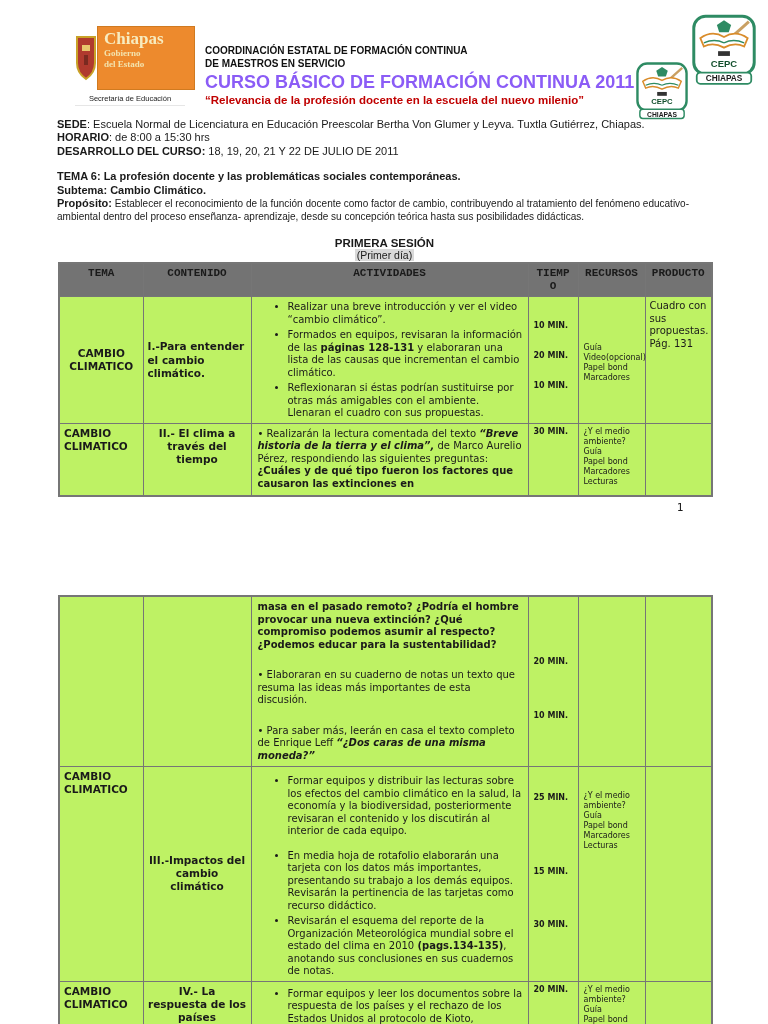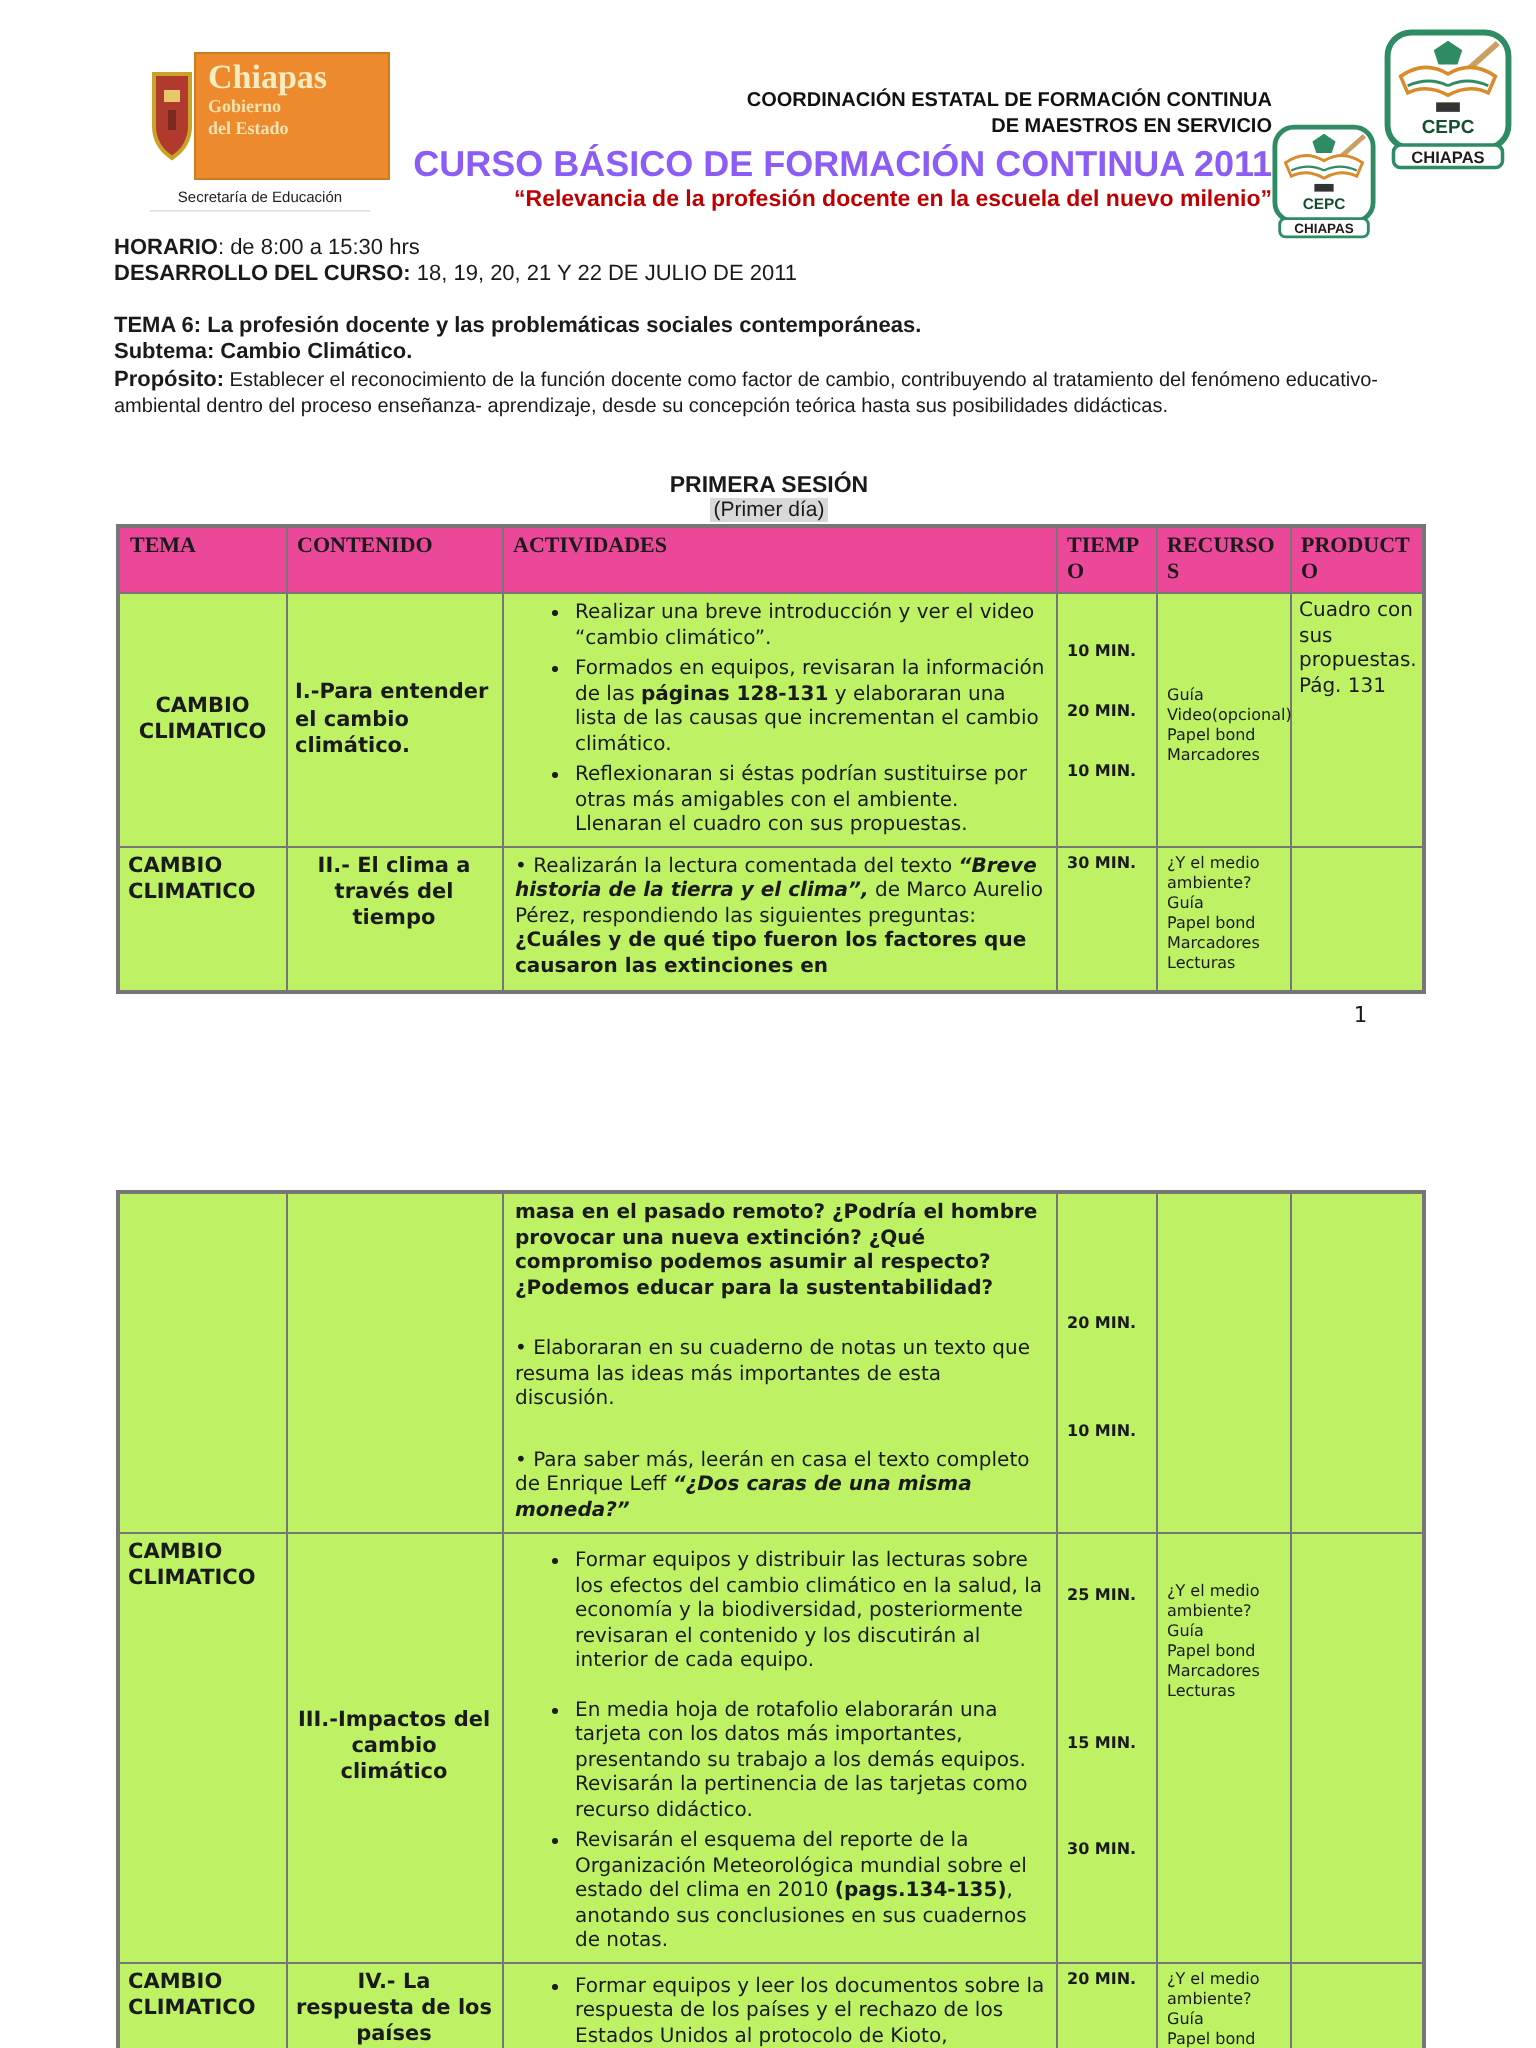--- a/index.html
+++ b/index.html
@@ -11,21 +11,21 @@
 
   
   .hdr{position:absolute;top:26px;left:57px;right:10px;display:flex;align-items:flex-start;}
   .logo-left{width:130px;margin-left:18px;flex:0 0 auto;}
   .logo-left .row{display:flex;align-items:stretch;}
   .coat{width:22px;height:64px;display:flex;align-items:center;}
   .orange-box{background:#ED8A2D;border:1px solid #d07a20;padding:3px 6px 4px;width:84px;}
   .orange-box .big{font-family:"Liberation Serif", serif;font-weight:bold;font-size:17px;color:#F7ECC0;line-height:1.05;}
   .orange-box .sm{font-family:"Liberation Serif", serif;font-weight:bold;font-size:9px;color:#F3E3AE;line-height:1.25;}
   .sec-edu{font-size:7.5px;color:#222;text-align:center;padding:4px 0 2px;width:110px;border-bottom:1px solid #e6e6e6;}
-  .hdr-center{flex:1 1 auto;text-align:right;padding-top:18px;}
+  .hdr-center{flex:1 1 auto;text-align:left;padding-top:18px;}
   .h-top{font-size:10px;font-weight:bold;line-height:1.3;color:#111;}
   .h-red-lg{font-size:18px;font-weight:bold;color:#8b5cf6;margin-top:2px;}
   .h-red-sm{font-size:11.5px;font-weight:bold;color:#C00000;margin-top:1px;}
   .logo-right{position:relative;width:122px;height:108px;flex:0 0 auto;margin-top:-12px;}
   .badge{position:absolute;}
   .badge.small{left:0;top:48px;width:52px;height:58px;}
   .badge.big{left:56px;top:0;width:64px;height:72px;}
 
   
   .info{position:absolute;top:118px;left:57px;width:655px;font-size:11px;line-height:1.22;}
@@ -36,22 +36,22 @@
   .prop-body{font-size:10px;}
   .session-title{position:absolute;top:237px;left:57px;width:655px;text-align:center;font-weight:bold;font-size:11.5px;}
   .session-day{position:absolute;top:249px;left:57px;width:655px;text-align:center;font-size:10.5px;}
   .session-day .hl{background:#D9D9D9;padding:0 2px;}
 
   
   table{border-collapse:collapse;table-layout:fixed;width:653px;}
   table,th,td{border:1px solid #767676;}
   table{border:2px solid #767676;}
   th{
-    background:#ec4899;font-family:Liberation Serif, serif;font-weight:bold;font-size:11px;
-    text-align:left;vertical-align:top;padding:3px 5px;word-break:break-all;line-height:1.2;
+    background:#737373;font-family:Liberation Mono, monospace;font-weight:bold;font-size:11px;
+    text-align:center;vertical-align:top;padding:3px 5px;word-break:break-all;line-height:1.2;
   }
   td{
     background:#bef264;font-family:"DejaVu Sans", sans-serif;font-size:10px;
     vertical-align:top;padding:0;line-height:1.25;
   }
   .tbl1{position:absolute;top:262px;left:58px;}
   .tbl2{position:absolute;top:595px;left:58px;}
   .tema-cell{font-weight:bold;font-size:10.5px;padding:3px 4px;}
   .cont-cell{font-weight:bold;font-size:10.5px;padding:3px 4px;margin-left:36px;}
   .va-mid{vertical-align:middle;}
@@ -125,20 +125,21 @@
           <rect x="22" y="31" width="10" height="4" fill="#333"></rect>
           <text x="27" y="44" font-size="8" font-weight="bold" fill="#14502E" text-anchor="middle">CEPC</text>
           <rect x="4" y="49" width="46" height="9.5" rx="3" fill="#fff" stroke="#2E8B63" stroke-width="1.5"></rect>
           <text x="27" y="56.5" font-size="7" font-weight="bold" fill="#1c1c1c" text-anchor="middle">CHIAPAS</text>
         </svg>
       </div>
     </div>
   </div>
 
   <div class="info">
+    <p><span class="b">SEDE</span><span>: Escuela Normal de Licenciatura en Educación Preescolar  Bertha Von  Glumer y Leyva. Tuxtla Gutiérrez, Chiapas.</span></p>
     <p><span class="b">HORARIO</span><span>: de 8:00 a 15:30 hrs</span></p>
     <p><span class="b">DESARROLLO DEL CURSO:</span><span> 18, 19, 20, 21 Y 22 DE JULIO DE 2011</span></p>
     <div class="gap"></div>
     <p class="b">TEMA 6: La profesión docente y las problemáticas sociales contemporáneas.</p>
     <p class="b">Subtema: Cambio Climático.</p>
     <p><span class="b">Propósito:</span><span class="prop-body"> Establecer el reconocimiento de la función docente como factor de cambio, contribuyendo al tratamiento del fenómeno educativo- ambiental dentro del proceso enseñanza- aprendizaje, desde su concepción teórica hasta sus posibilidades  didácticas.</span></p>
   </div>
 
   <div class="session-title">PRIMERA SESIÓN</div>
   <div class="session-day"><span class="hl">(Primer día)</span></div>

